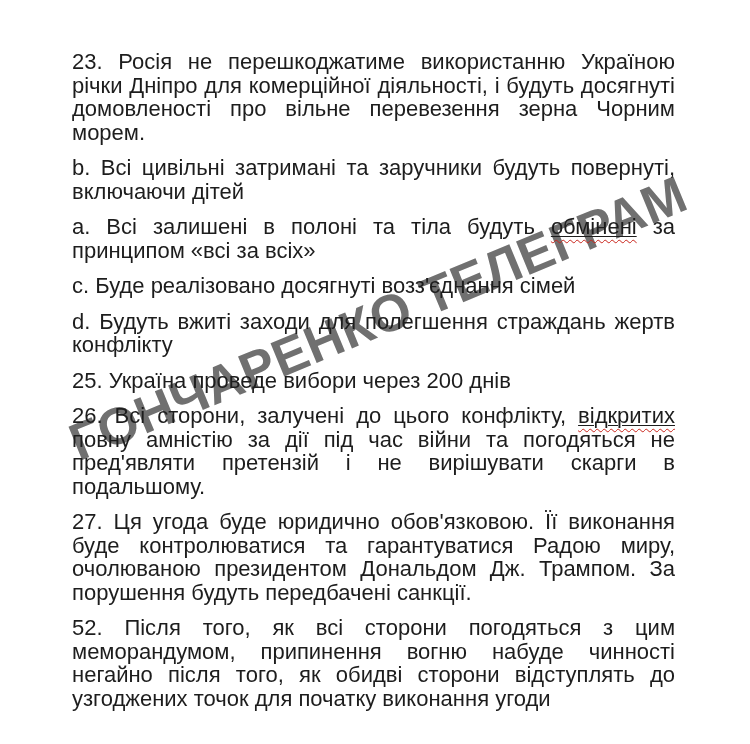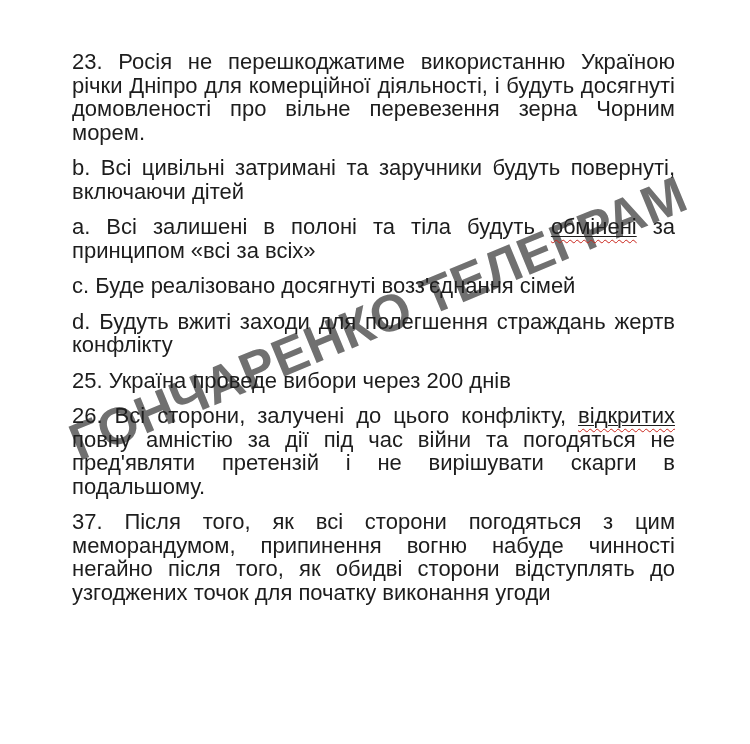--- a/index.html
+++ b/index.html
@@ -58,14 +58,15 @@
 <div class="watermark" style="color: rgb(112, 112, 112); transform: translate(-50%, -50%) rotate(-22.5deg);">ГОНЧАРЕНКО ТЕЛЕГРАМ</div>
 
 <main class="doc" id="doc-body">
     <p><span>23. Росія не перешкоджатиме використанню Україною річки Дніпро для комерційної діяльності, і будуть досягнуті домовленості про вільне перевезення зерна Чорним морем.</span></p>
     <p><span>b. Всі цивільні затримані та заручники будуть повернуті, включаючи дітей</span></p>
     <p><span>a. Всі залишені в полоні та тіла будуть </span><span class="msp"><span class="msp-w">обмінені</span></span><span> за принципом «всі за всіх»</span></p>
     <p><span>c. Буде реалізовано досягнуті возз'єднання сімей</span></p>
     <p><span>d. Будуть вжиті заходи для полегшення страждань жертв конфлікту</span></p>
     <p><span>25. Україна проведе вибори через 200 днів</span></p>
     <p><span>26. Всі сторони, залучені до цього конфлікту, </span><span class="msp"><span class="msp-w">відкритих</span></span><span> повну амністію за дії під час війни та погодяться не пред'являти претензій і не вирішувати скарги в подальшому.</span></p>
-    <p><span>37. Після того, як всі сторони погодяться з цим меморандумом, припинення вогню набуде чинності негайно після того, як обидві сторони відступлять до узгоджених точок для початку виконання угоди</span></p>
+    <p><span>27. Ця угода буде юридично обов'язковою. Її виконання буде контролюватися та гарантуватися Радою миру, очолюваною президентом Дональдом Дж. Трампом. За порушення будуть передбачені санкції.</span></p>
+    <p><span>52. Після того, як всі сторони погодяться з цим меморандумом, припинення вогню набуде чинності негайно після того, як обидві сторони відступлять до узгоджених точок для початку виконання угоди</span></p>
   </main>
 
 </body></html>

